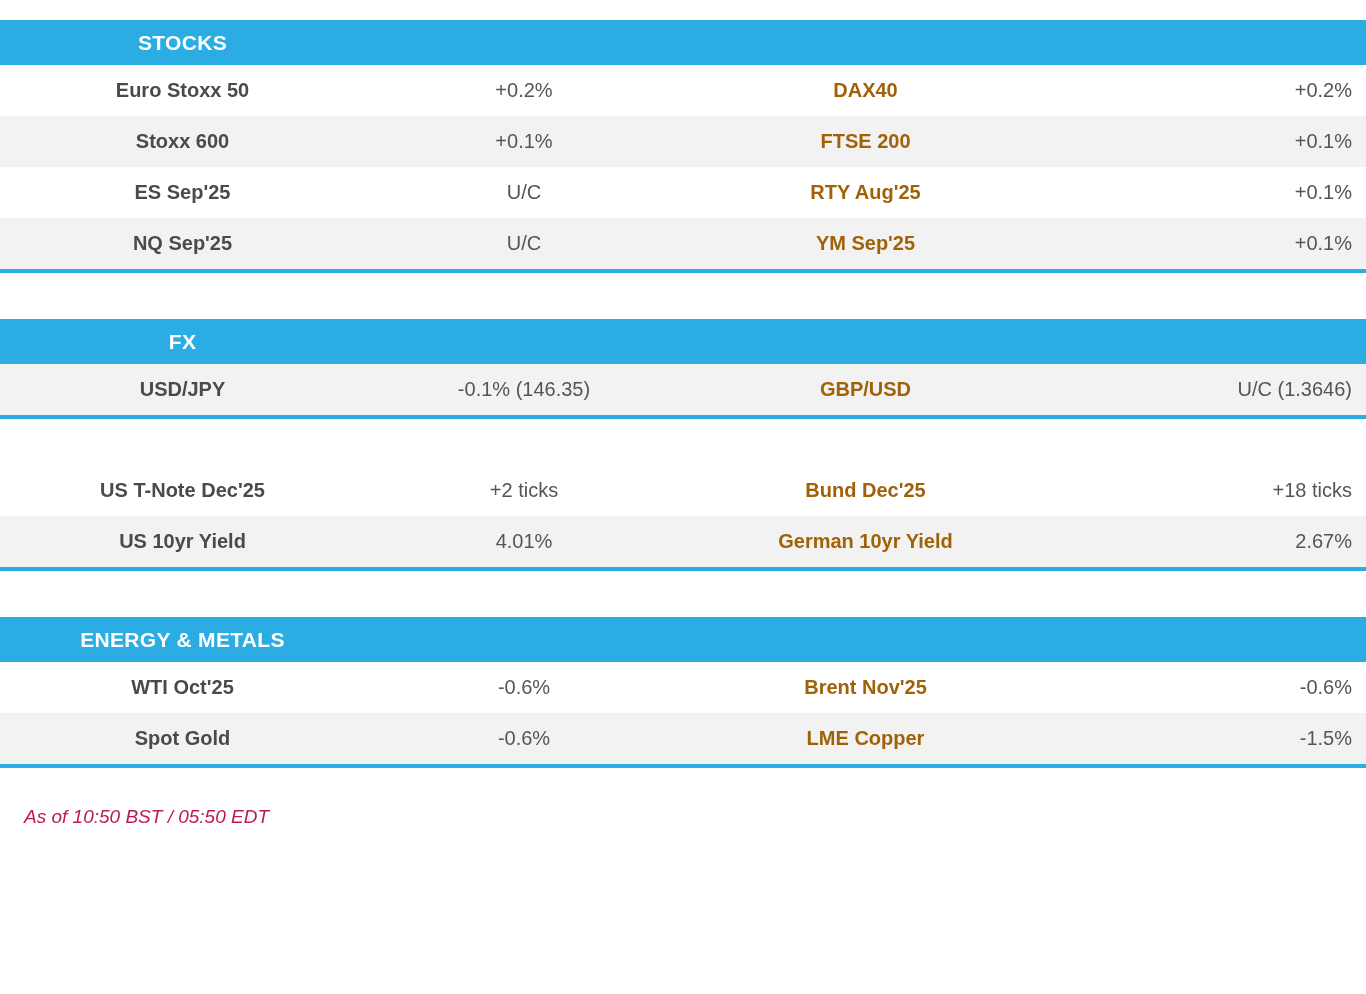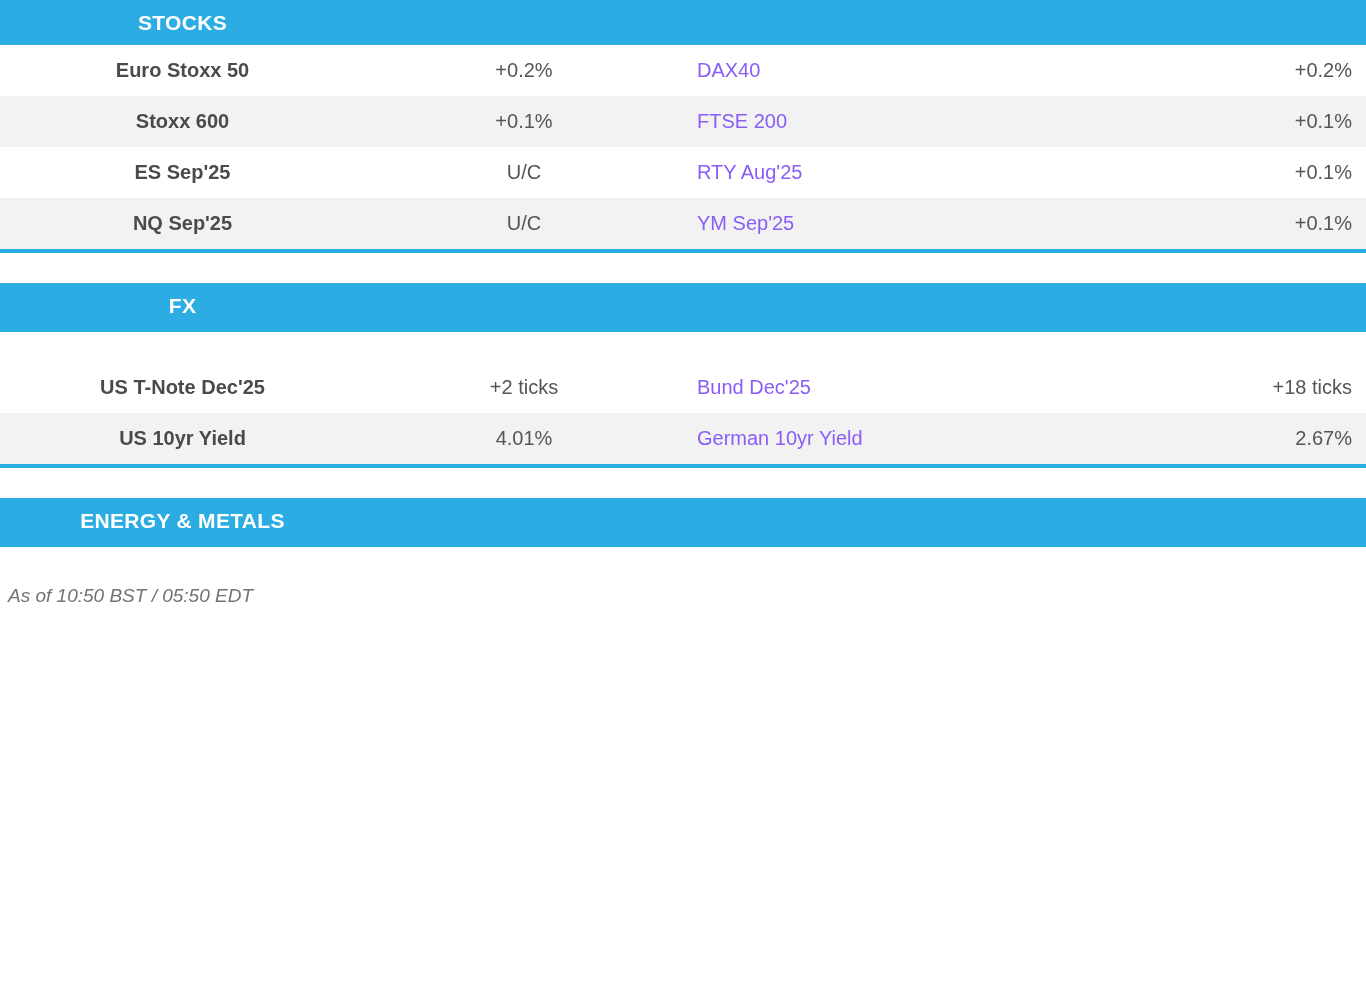--- a/index.html
+++ b/index.html
@@ -15,24 +15,25 @@
     min-height: 994px;
     color: #4a4a4a;
   }
 
   .board {
     width: 1366px;
   }
 
   .section {
     width: 100%;
+    margin-top: 20px;
   }
 
   .section + .section {
-    margin-top: 30px;
+    margin-top: 46px;
   }
 
   .section-header {
     background: #2bace2;
     color: #ffffff;
     height: 45px;
     display: flex;
     align-items: center;
     font-size: 21px;
     font-weight: 600;
@@ -70,43 +71,44 @@
     color: #4a4a4a;
   }
   td.value {
     width: 318px;
     text-align: center;
     font-weight: 400;
     color: #555555;
   }
   td.label2 {
     width: 365px;
-    font-weight: 400;
-    color: #8b5cf6;
+    text-align: center;
+    font-weight: 700;
+    color: #a16207;
   }
   td.value2 {
     width: 318px;
     text-align: right;
     padding-right: 8px;
     font-weight: 400;
     color: #555555;
   }
 
   .section-rule {
     height: 4px;
     background: #2bace2;
     width: 100%;
   }
 
   .footer {
     margin-top: 38px;
-    padding-left: 8px;
+    padding-left: 24px;
     font-size: 19px;
     font-style: italic;
-    color: #737373;
+    color: #be185d;
   }
 </style>
 </head>
 <body>
 
 <div class="board">
 
   <div class="section">
     <div class="section-header">
       <span class="section-title">STOCKS</span>
@@ -141,20 +143,26 @@
       </table>
     <div class="section-rule"></div>
   </div>
 
   <div class="section">
     <div class="section-header">
       <span class="section-title">FX</span>
     </div>
     <table class="grid">
       <tbody>
+      <tr class="row-alt">
+        <td class="label">USD/JPY</td>
+        <td class="value">-0.1% (146.35)</td>
+        <td class="label2">GBP/USD</td>
+        <td class="value2">U/C (1.3646)</td>
+      </tr>
     </tbody>
       </table>
     <div class="section-rule"></div>
   </div>
 
   <div class="section">
     <table class="grid">
       <tbody>
           <tr class="row-plain">
         <td class="label">US T-Note Dec'25</td>
@@ -170,19 +178,35 @@
       </tr>
     </tbody>
       </table>
     <div class="section-rule"></div>
   </div>
 
   <div class="section">
     <div class="section-header">
       <span class="section-title">ENERGY &amp; METALS</span>
     </div>
+    <table class="grid">
+      <tbody>
+          <tr class="row-plain">
+        <td class="label">WTI Oct'25</td>
+        <td class="value">-0.6%</td>
+        <td class="label2">Brent Nov'25</td>
+        <td class="value2">-0.6%</td>
+      </tr>
+      <tr class="row-alt">
+        <td class="label">Spot Gold</td>
+        <td class="value">-0.6%</td>
+        <td class="label2">LME Copper</td>
+        <td class="value2">-1.5%</td>
+      </tr>
+    </tbody>
+      </table>
     <div class="section-rule"></div>
   </div>
 
 
   <div class="footer">As of 10:50 BST / 05:50 EDT</div>
 
 </div>
 
 </body></html>

